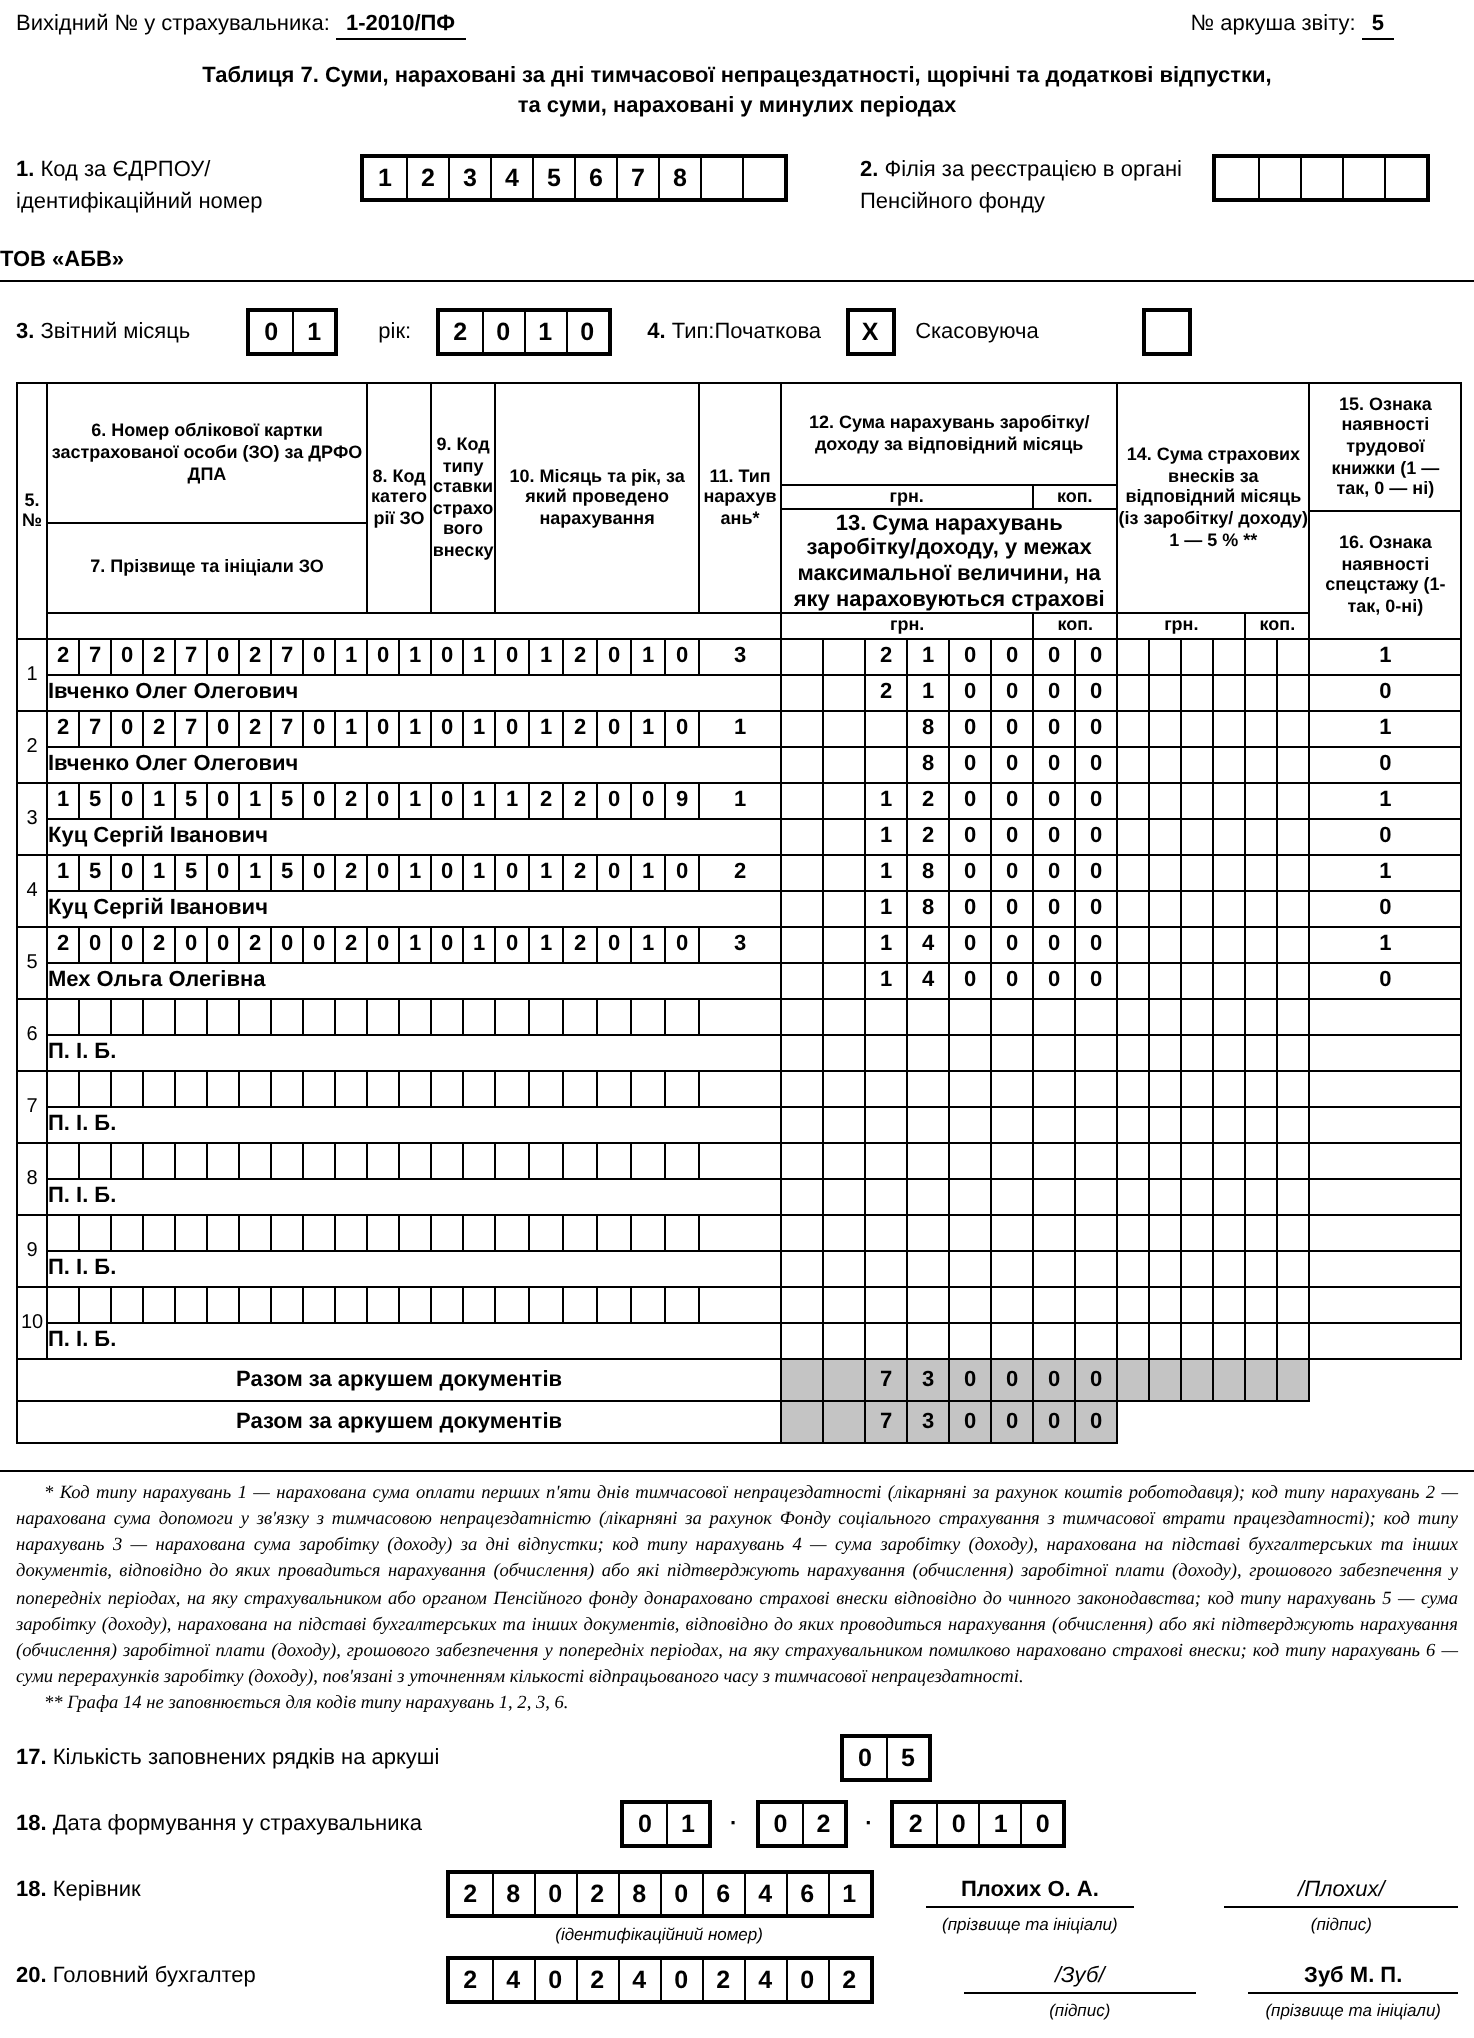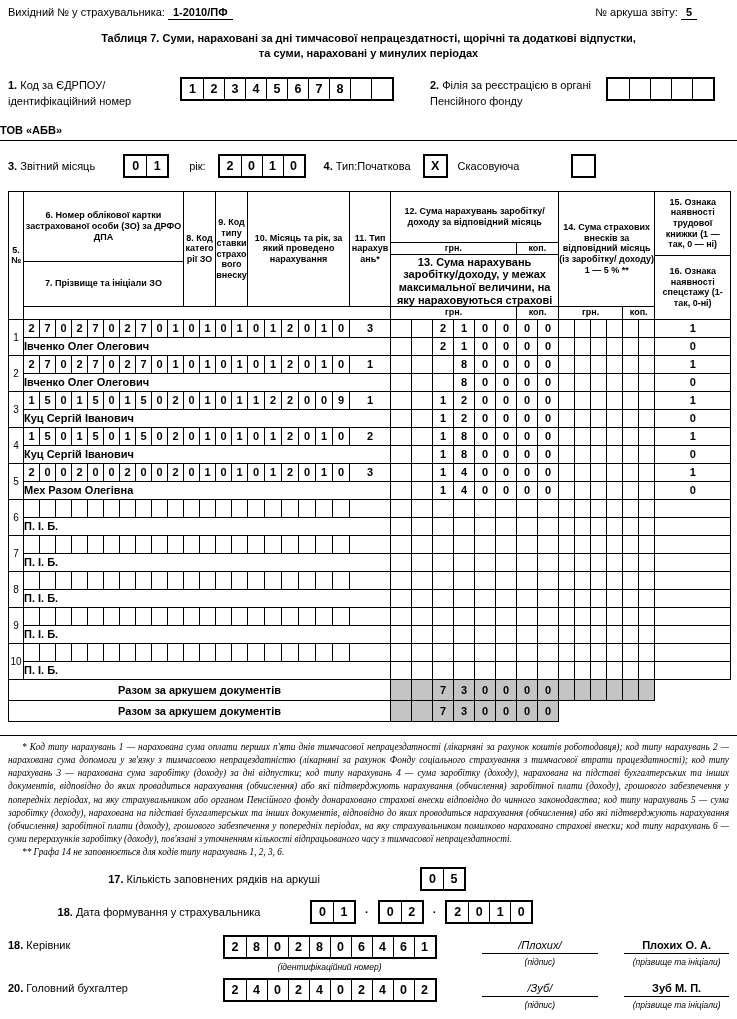--- a/index.html
+++ b/index.html
@@ -52,21 +52,21 @@
   .ncel { text-align:left; font-weight:bold; font-size:11px; padding-left:3px; height:18px; }
   .shade { background:#c4c4c4; }
   .tlabel { font-weight:bold; text-align:center; font-size:11px; }
   tr.trow td { height:21px; }
 
   .hr { border-top:1.5px solid #000; margin:13px -8px 0; }
   .fn { margin-top:5px; font-family:"Liberation Serif","DejaVu Serif",serif; font-style:italic;
         font-size:9.3px; line-height:1.42; text-align:justify; }
   .fn p { margin:0; text-indent:14px; }
 
-  .brow { display:flex; align-items:center;text-align:center; }
+  .brow { display:flex; align-items:center; }
   .b17 { margin-top:8px; }
   .b17 .lbl { width:412px; }
   .b18 { margin-top:9px; }
   .b18 .lbl { width:302px; }
   .dotsep { font-weight:bold; margin:0 9px; }
   .sigrow { display:flex; align-items:flex-start; margin-top:11px; }
   .sigrow .lbl { width:217px; padding-top:4px; }
   .blk { display:flex; flex-direction:column; align-items:center; }
   .cap { font-style:italic; font-size:8.5px; margin-top:3px; white-space:nowrap; }
   .sigline { border-bottom:1px solid #000; text-align:center; padding:4px 6px 2px; width:100%; font-style:italic; }
@@ -495,21 +495,21 @@
           <td class="dcel">0</td>
           <td class="dcel"></td>
           <td class="dcel"></td>
           <td class="dcel"></td>
           <td class="dcel"></td>
           <td class="dcel"></td>
           <td class="dcel"></td>
           <td class="dcel">1</td>
         </tr>
         <tr>
-          <td class="ncel" colspan="21">Мех Разом Олегівна</td>
+          <td class="ncel" colspan="21">Мех Ольга Олегівна</td>
           <td class="dcel"></td>
           <td class="dcel"></td>
           <td class="dcel">1</td>
           <td class="dcel">4</td>
           <td class="dcel">0</td>
           <td class="dcel">0</td>
           <td class="dcel">0</td>
           <td class="dcel">0</td>
           <td class="dcel"></td>
           <td class="dcel"></td>
@@ -880,27 +880,27 @@
           <span class="dc">2</span>
           <span class="dc">8</span>
           <span class="dc">0</span>
           <span class="dc">6</span>
           <span class="dc">4</span>
           <span class="dc">6</span>
           <span class="dc">1</span>
         </div>
       <div class="cap">(ідентифікаційний номер)</div>
     </div>
+    <div class="blk nameblk">
+      <div class="nameline">Плохих О. А.</div>
+      <div class="cap">(прізвище та ініціали)</div>
+    </div>
     <div class="blk sigblk">
       <div class="sigline">/Плохих/</div>
       <div class="cap">(підпис)</div>
-    </div>
-    <div class="blk nameblk">
-      <div class="nameline">Плохих О. А.</div>
-      <div class="cap">(прізвище та ініціали)</div>
     </div>
   </div>
 
 
   <div class="sigrow b20">
     <span class="lbl"><b>20.</b>&nbsp;<span>Головний бухгалтер</span></span>
     <div class="blk">
       <div class="dbox">
           <span class="dc">2</span>
           <span class="dc">4</span>

